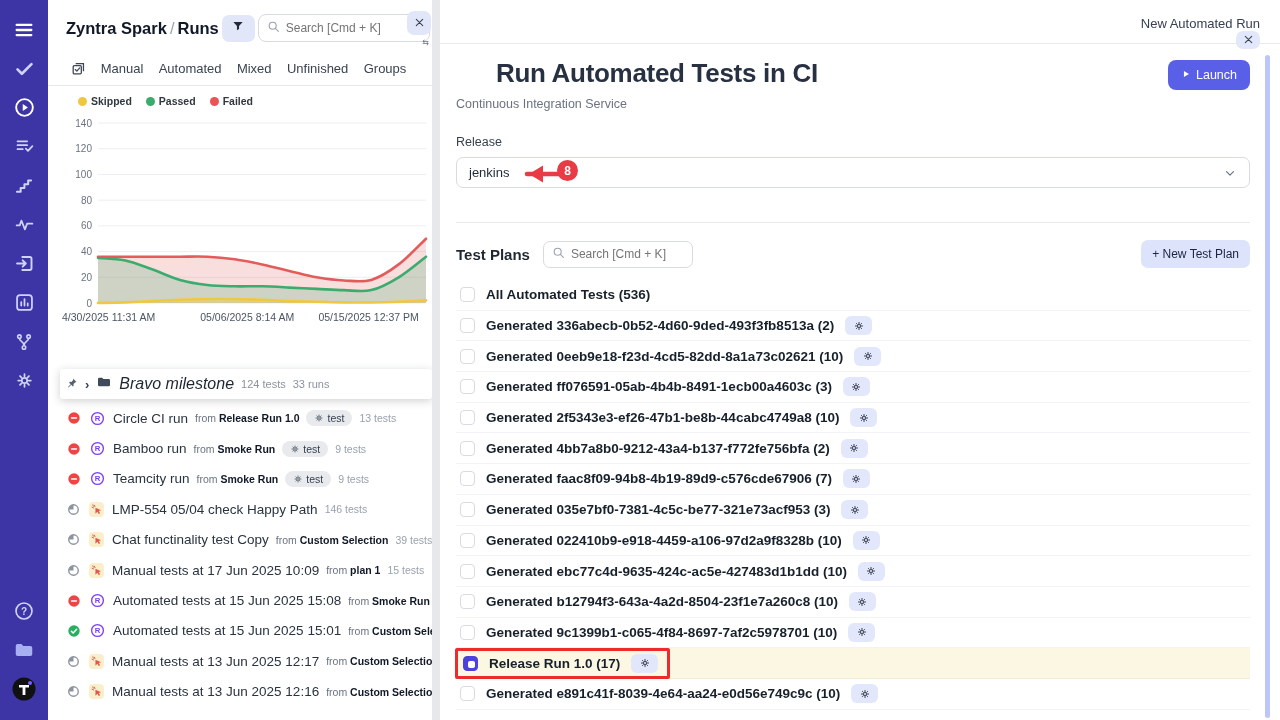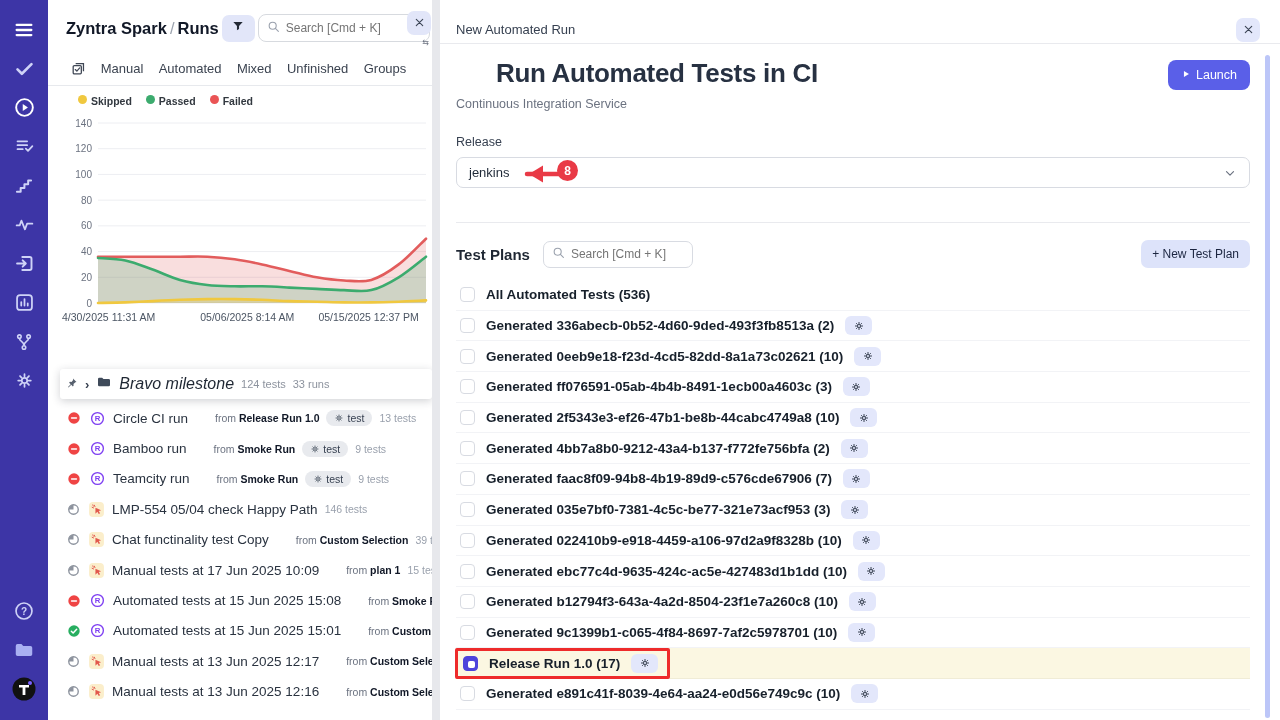--- a/index.html
+++ b/index.html
@@ -21,41 +21,41 @@
   .lp-search input, .rp-search input { border:none; outline:none; font-size:12px; color:#374151; width:100%; font-family:inherit; background:transparent; }
   .lp-close { position:absolute; right:1px; top:11px; width:24px; height:24px; background:#e2e6f9; border-radius:7px; display:flex; align-items:center; justify-content:center; cursor:pointer; }
   .lp-resize { position:absolute; right:3px; top:38px; font-size:8px; color:#6b7280; }
 
   .tabs-row { display:flex; align-items:center; gap:0; padding:0 18px 0 22px; height:34px; border-bottom:1px solid #e7e9ed; }
   .tabs-row .tab-icon { margin-right:6px; display:flex; }
   .tabs { display:flex; flex:1; justify-content:space-around; }
   .tab { font-size:13px; color:#3b4350; cursor:pointer; padding:4px 2px; }
 
   .legend-row { display:flex; gap:14px; align-items:center; padding:9px 0 0 30px; }
-  .legend-item { display:flex; align-items:flex-start; gap:4px; font-size:10.5px; font-weight:bold; color:#32383f; }
+  .legend-item { display:flex; align-items:center; gap:4px; font-size:10.5px; font-weight:bold; color:#32383f; }
   .legend-dot { width:9px; height:9px; border-radius:50%; display:inline-block; }
 
   .chart-wrap { padding:2px 4px 0 10px; }
 
   .milestone-row { margin:32px 0 0 12px; height:30px; background:#fff; box-shadow:0 2px 8px rgba(40,45,60,.22); border-radius:3px; display:flex; align-items:center; gap:7px; padding:0 10px 0 6px; cursor:pointer; position:relative; }
   .milestone-name { font-size:16px; color:#1f2733;font-style:italic; }
   .milestone-meta { font-size:11px; color:#8d939e; }
   .chev { color:#374151; font-size:13px; font-weight:bold; }
 
   .runs-list { padding-top:4px; }
   .run-row { display:flex; align-items:center; gap:7px; height:30.4px; padding-left:18px; cursor:pointer; white-space:nowrap; }
   .run-title { font-size:13.5px; color:#2a3340; }
-  .run-from { font-size:10.5px; color:#6b7280;margin-left:20px; }
+  .run-from { font-size:10.5px; color:#6b7280; }
   .run-from b { color:#111827; font-size:10.5px; }
   .run-badge { display:inline-flex; align-items:center; gap:3px; background:#e8eaee; border-radius:9px; padding:2px 8px; font-size:10.5px; color:#374151; }
   .run-count { font-size:10.5px; color:#9aa1ad; }
 
   
   .right-panel { position:absolute; left:440px; top:0; width:840px; height:720px; background:#fff; }
-  .rp-header { height:44px; border-bottom:1px solid #e9eaee; display:flex; align-items:center; padding:16px 20px 0 16px; }
+  .rp-header { height:44px; border-bottom:1px solid #e9eaee; display:flex; align-items:flex-end; padding:16px 20px 0 16px;flex-direction:column; }
   .rp-header-title { font-size:13px; color:#374151; flex:1; }
   .rp-close { width:24px; height:24px; background:#e3e7fb; border-radius:7px; display:flex; align-items:center; justify-content:center; cursor:pointer; }
 
   .rp-content { padding:14px 30px 0 16px; position:relative; }
   .title-row { display:flex; align-items:flex-start; }
   .page-title { font-size:26px; font-weight:bold; color:#273142; letter-spacing:-0.3px; flex:1;margin-left:40px; }
   .launch-btn { background:#5a5fe8; color:#fff; border:none; border-radius:8px; font-size:12.5px; padding:8px 13px; display:flex; align-items:center; gap:5px; cursor:pointer; font-family:inherit; margin-top:2px; }
   .subtitle { font-size:12.5px; color:#6b7280; margin-top:7px; }
 
   .profile-label { font-size:12.5px; color:#374151; margin-top:24px; }

